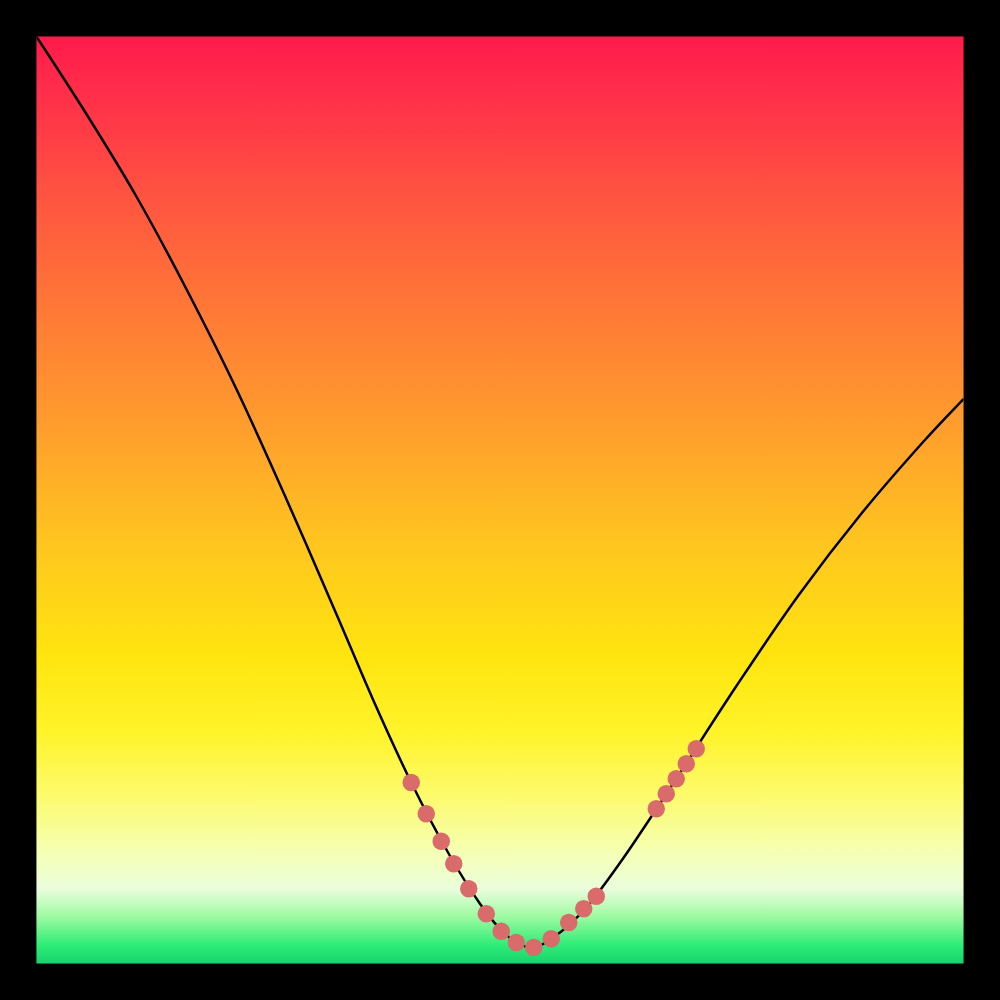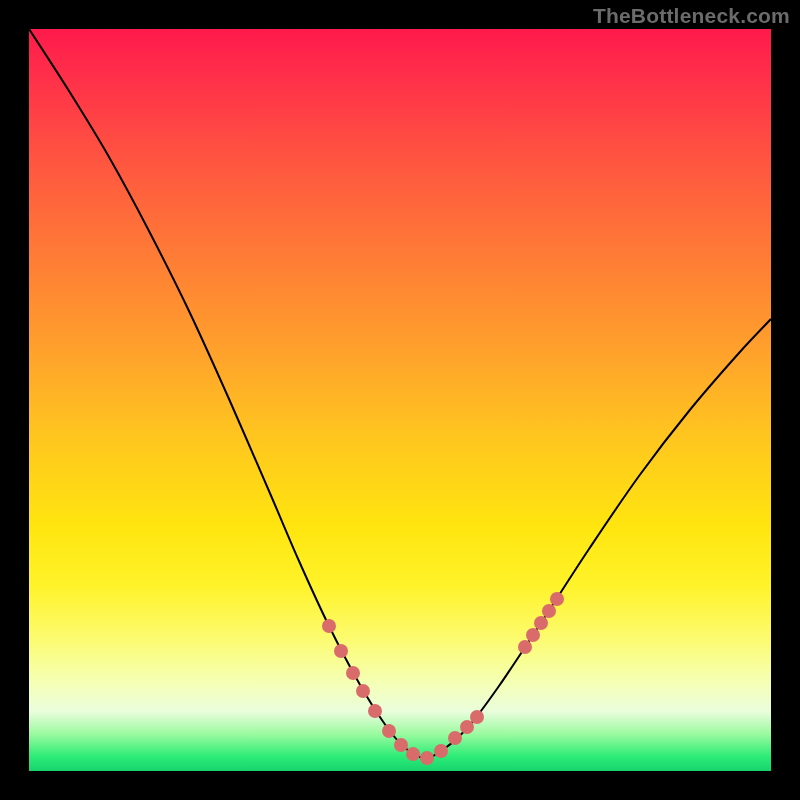--- a/index.html
+++ b/index.html
@@ -59,21 +59,20 @@
     font-size: 21px;
     font-weight: 600;
     letter-spacing: 0.2px;
     user-select: none;
   }
 </style>
 </head>
 <body>
 
 <div class="frame">
-  <div class="watermark">TheBottleneck.com</div>
 
   <div class="plot-area">
     <div class="gradient"></div>
     <svg class="curve-layer" width="742" height="742" viewBox="0 0 742 742">
       <path id="curve-path" d="M 0 0 C 6.7 10.3, 26.7 40.7, 40 62 C 53.3 83.3, 66.7 104.7, 80 128 C 93.3 151.3, 106.7 176.3, 120 202 C 133.3 227.7, 146.7 254.0, 160 282 C 173.3 310.0, 186.7 340.0, 200 370 C 213.3 400.0, 228.3 435.0, 240 462 C 251.7 489.0, 260.0 509.5, 270 532 C 280.0 554.5, 290.0 576.7, 300 597 C 310.0 617.3, 320.8 637.8, 330 654 C 339.2 670.2, 347.5 683.3, 355 694 C 362.5 704.7, 368.3 712.2, 375 718 C 381.7 723.8, 388.3 728.7, 395 729 C 401.7 729.3, 407.5 725.3, 415 720 C 422.5 714.7, 430.8 707.5, 440 697 C 449.2 686.5, 458.3 673.7, 470 657 C 481.7 640.3, 495.0 619.8, 510 597 C 525.0 574.2, 543.3 545.0, 560 520 C 576.7 495.0, 593.3 470.0, 610 447 C 626.7 424.0, 643.3 402.5, 660 382 C 676.7 361.5, 696.3 339.3, 710 324 C 723.7 308.7, 736.7 295.7, 742 290" fill="none" stroke="#000" stroke-width="2"></path>
       <g id="markers-group">
           <circle cx="300" cy="597" r="7" fill="#d96b6b"></circle>
           <circle cx="312" cy="622" r="7" fill="#d96b6b"></circle>
           <circle cx="324" cy="644" r="7" fill="#d96b6b"></circle>
           <circle cx="334" cy="662" r="7" fill="#d96b6b"></circle>

